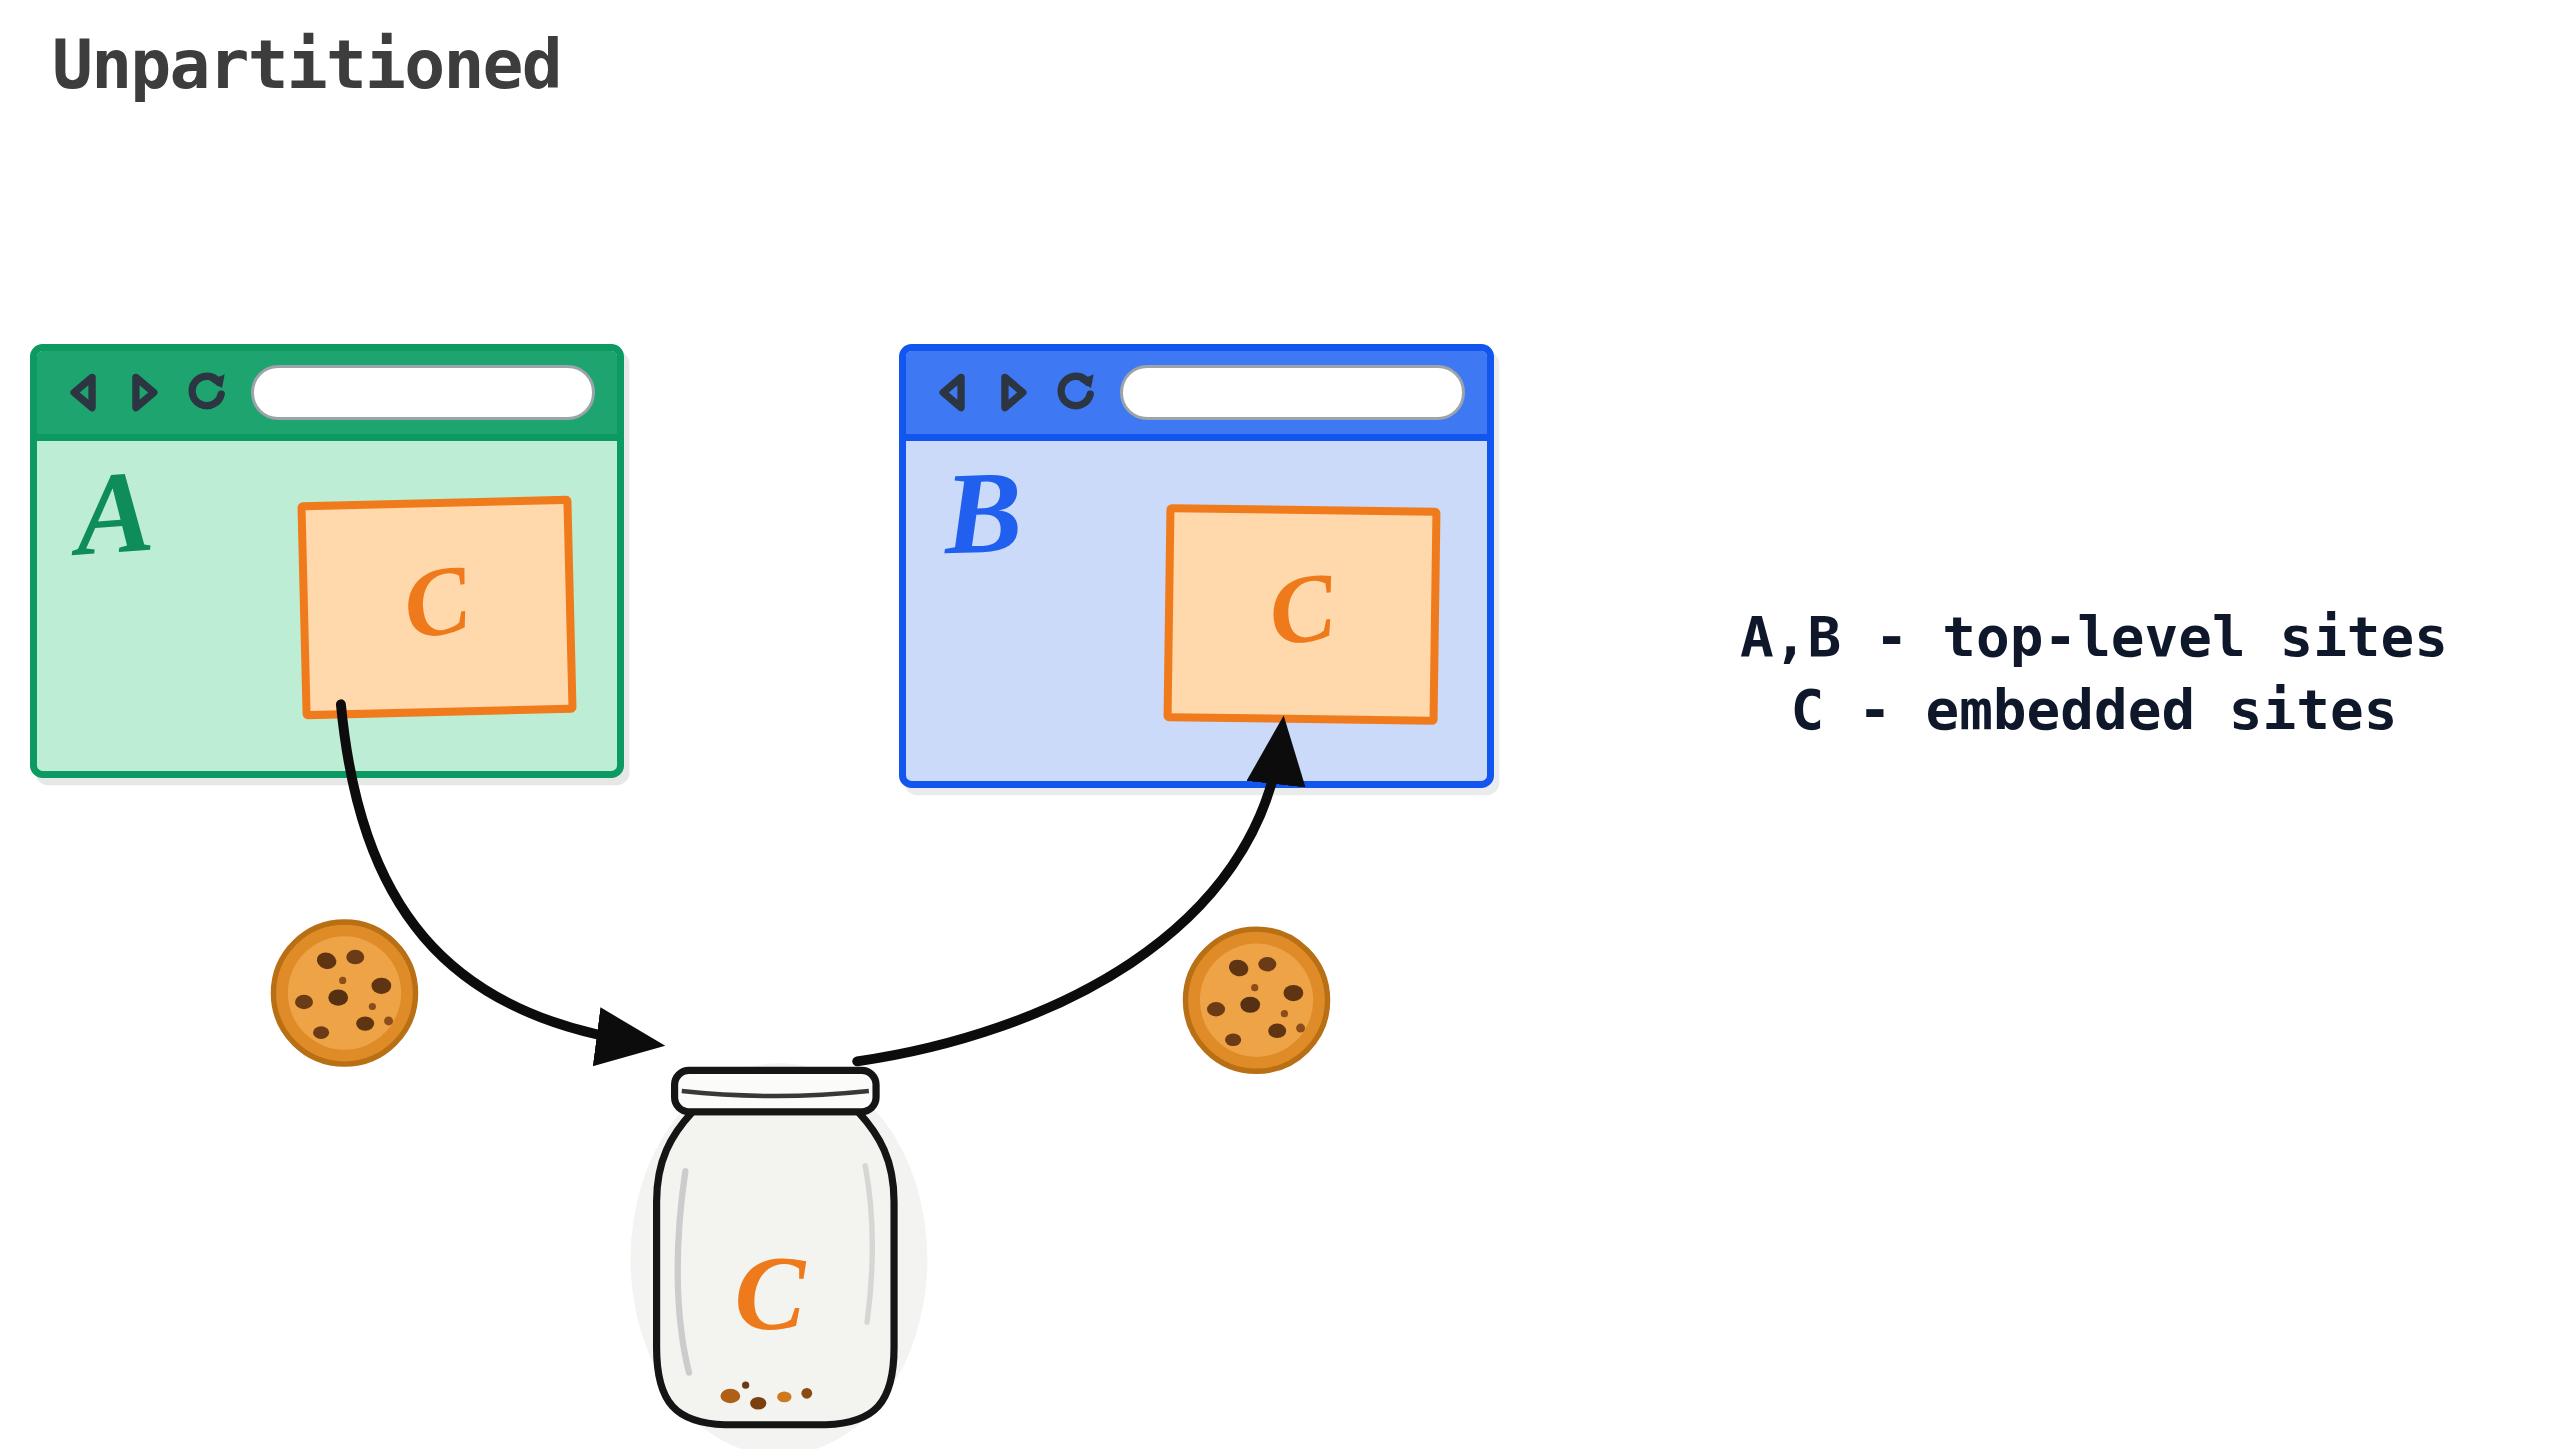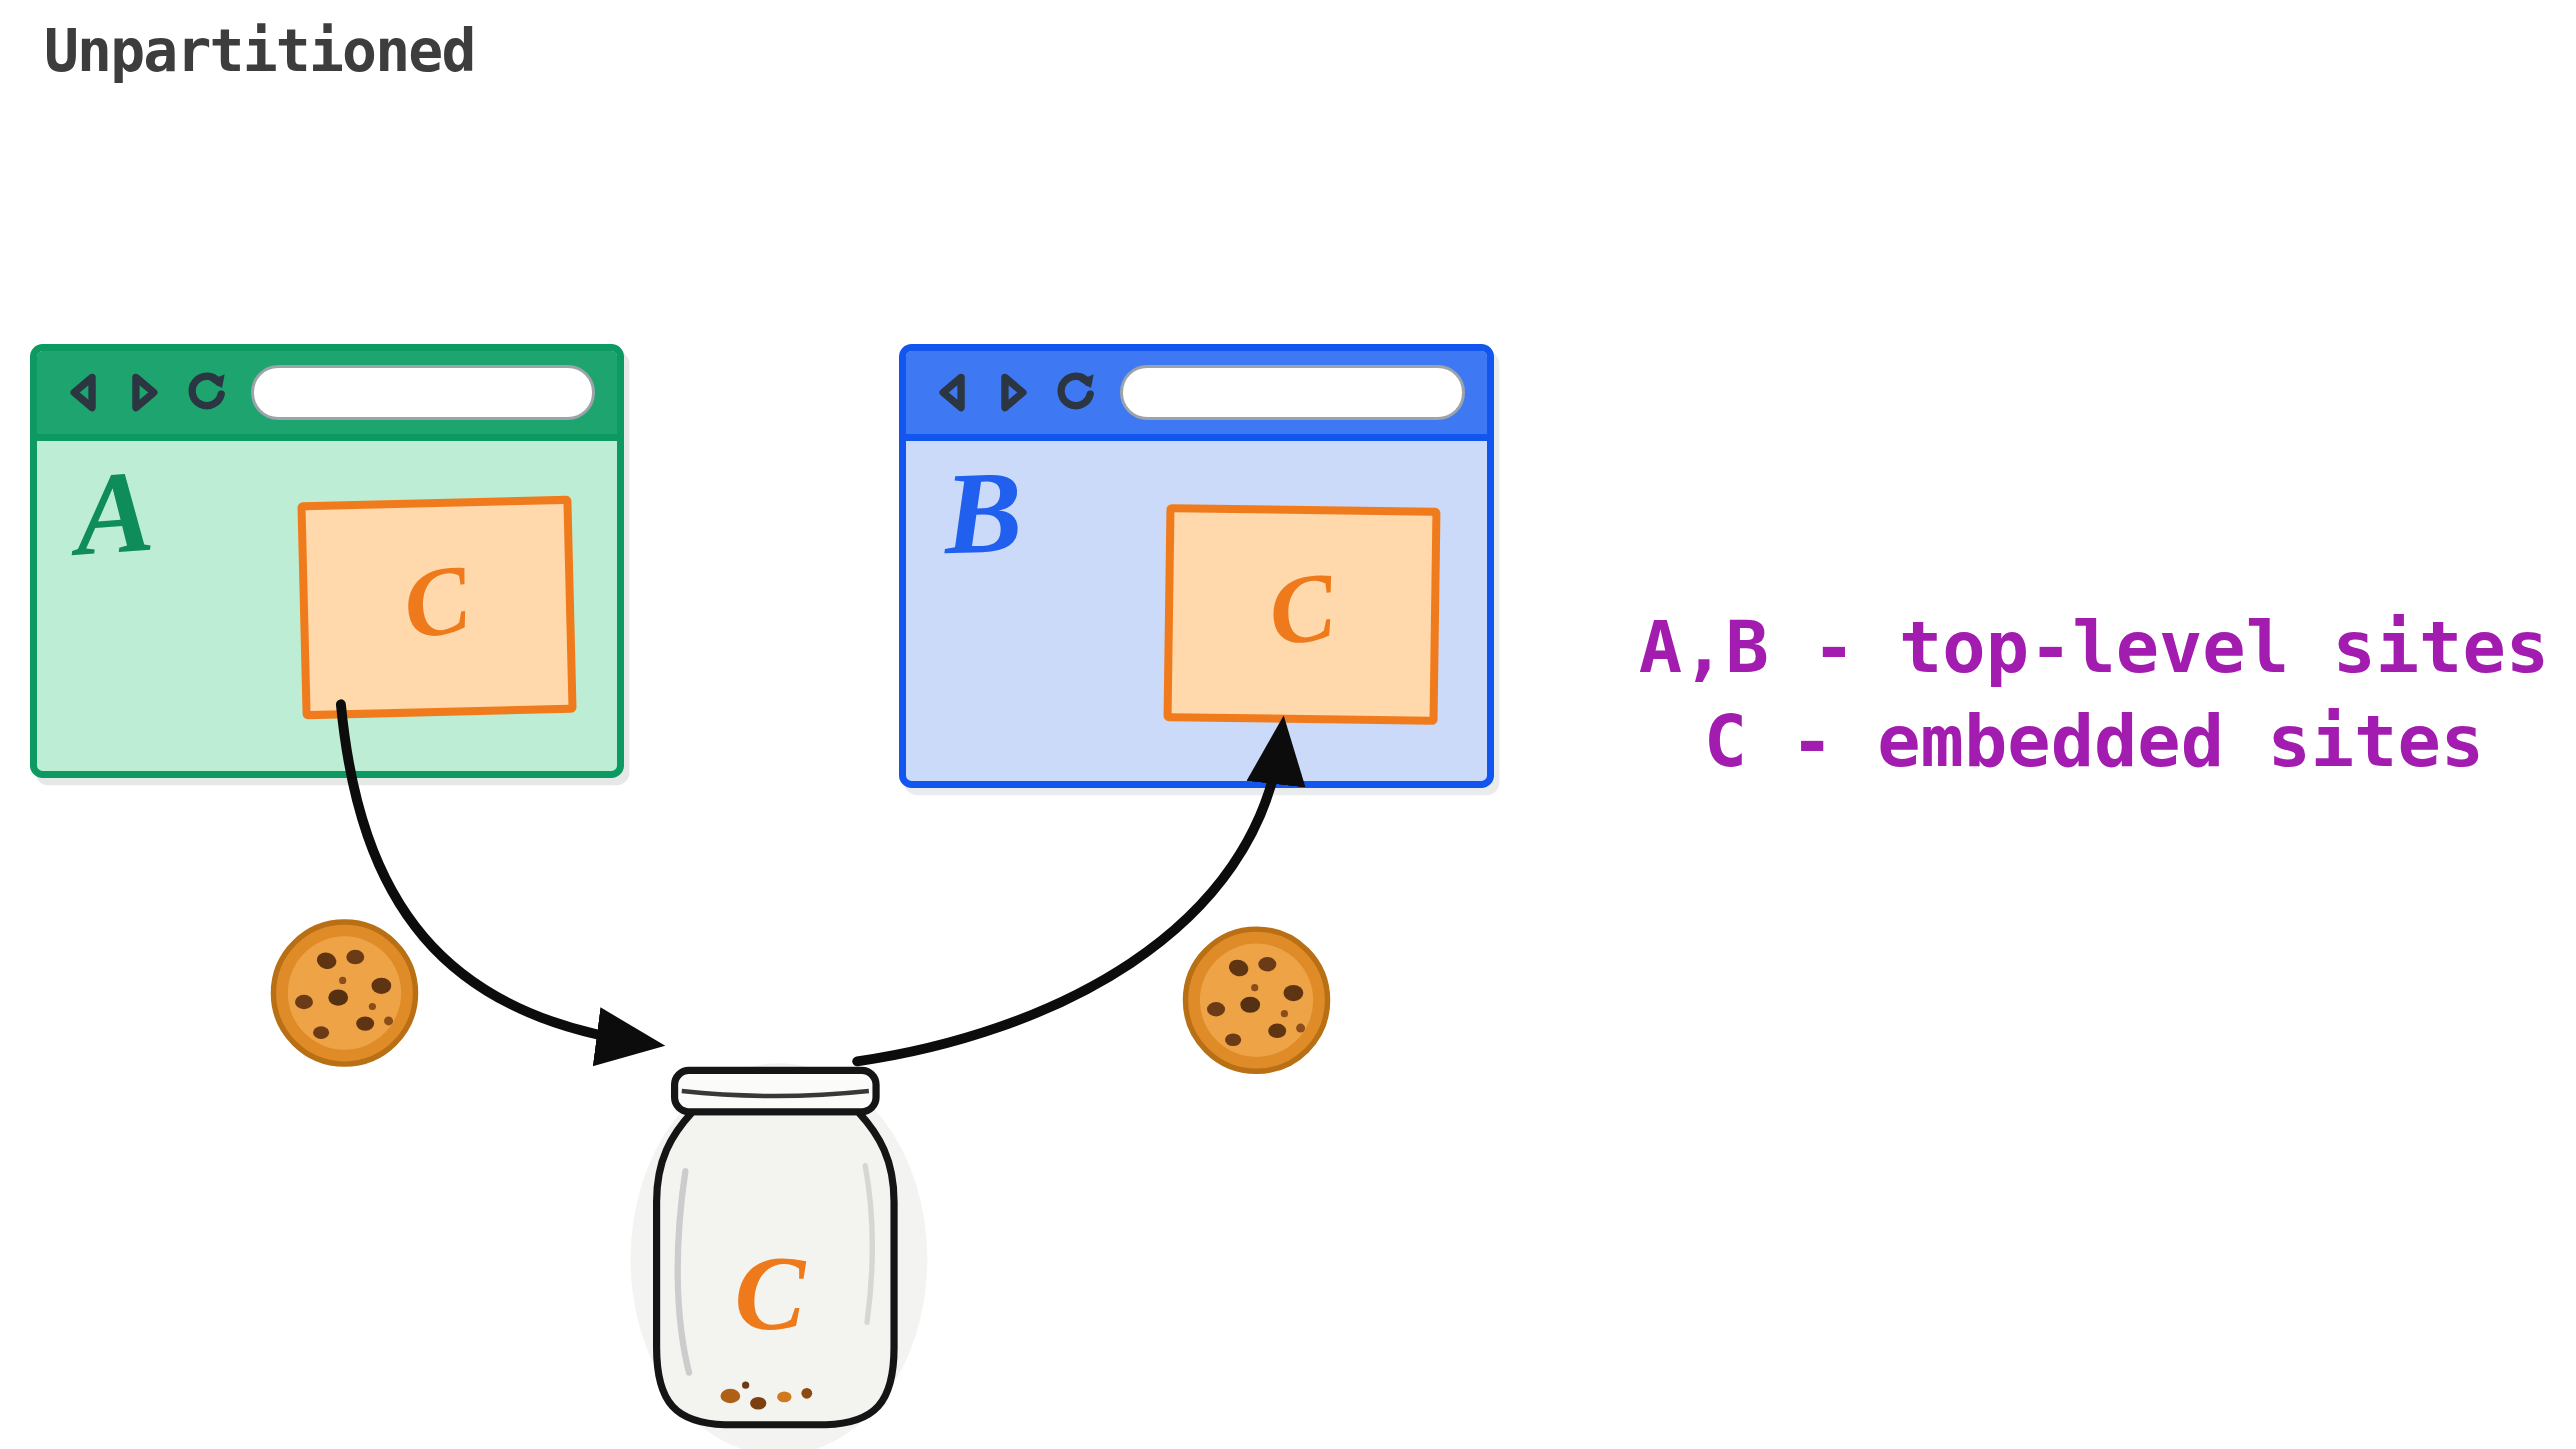--- a/index.html
+++ b/index.html
@@ -10,24 +10,24 @@
     width: 2576px;
     height: 1450px;
     background: #ffffff;
     overflow: hidden;
   }
 
   .title {
     position: absolute;
     left: 36px;
     top: 9px;
-    margin: 8px;
+    margin: 16px;
     font-family: "DejaVu Sans Mono", monospace;
     font-weight: bold;
-    font-size: 58px;
+    font-size: 68px;
     color: #3d3d3d;
     letter-spacing: -1.8px;
   }
 
   
   .window {
     position: absolute;
     box-sizing: border-box;
     border-radius: 12.6px;
   }
@@ -118,23 +118,23 @@
 
   
   .legend {
     position: absolute;
     left: 1619px;
     top: 601px;
     width: 950px;
     text-align: center;
     font-family: "DejaVu Sans Mono", monospace;
     font-weight: bold;
-    font-size: 72px;
+    font-size: 56px;
     line-height: 1.3;
-    color: #a21caf;
+    color: #0f172a;
     white-space: nowrap;
   }
 
   
   .overlay {
     position: absolute;
     left: 0; top: 0;
     width: 2576px;
     height: 1450px;
     pointer-events: none;

